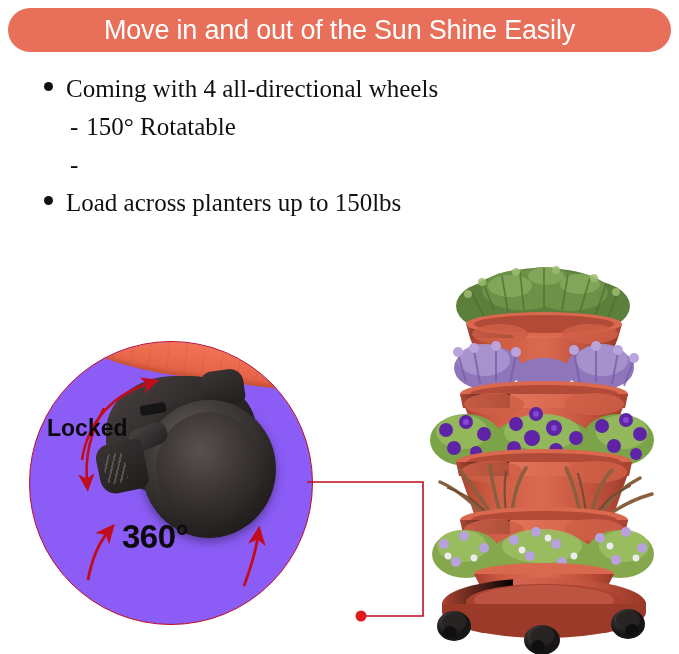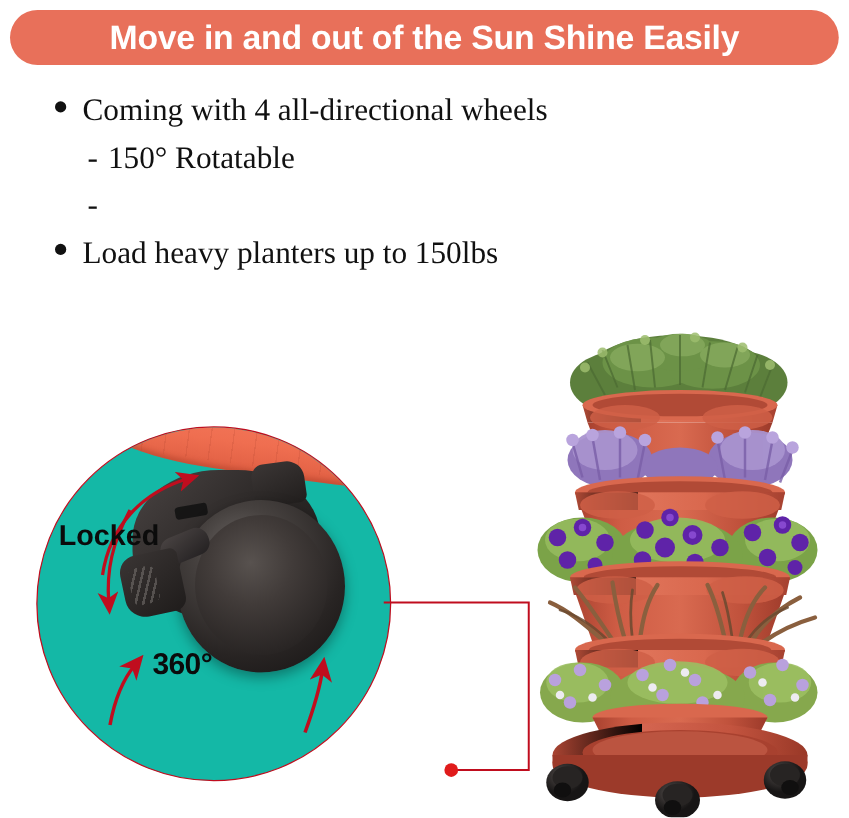--- a/index.html
+++ b/index.html
@@ -27,21 +27,21 @@
     border-radius: 22px;
     background: #e8705a;
     display: flex;
     align-items: center;
     justify-content: center;
     box-sizing: border-box;
   }
   #header-title {
     color: #ffffff;
     font-size: 27px;
-    font-weight: bold;
+    font-weight: normal;
     letter-spacing: -0.2px;
     white-space: nowrap;
     line-height: 1;
   }
 
   
   #feature-list {
     position: absolute;
     left: 44px;
     top: 70px;
@@ -88,21 +88,21 @@
   }
   #callout-ring {
     position: absolute;
     left: 0;
     top: 0;
     width: 100%;
     height: 100%;
     border-radius: 50%;
     border: 1.6px solid #c00d1e;
     box-sizing: border-box;
-    background: #14b8a6;
+    background: #8b5cf6;
     overflow: hidden;
   }
 
   
   #callout-plate {
     position: absolute;
     left: 48px;
     top: -12px;
     width: 300px;
     height: 52px;
@@ -213,21 +213,21 @@
     top: 73px;
     font-size: 23px;
     font-weight: bold;
     color: #0b0b0b;
     white-space: nowrap;
   }
   #rotate-label {
     position: absolute;
     left: 92px;
     top: 176px;
-    font-size: 24px;
+    font-size: 33px;
     font-weight: bold;
     color: #0b0b0b;
     white-space: nowrap;
     letter-spacing: -0.5px;
   }
   #callout-arrows {
     position: absolute;
     left: 0;
     top: 0;
     width: 284px;
@@ -273,21 +273,21 @@
     <span class="bullet-dash">-</span>
     <span>150° Rotatable</span>
   </div>
 
   <div class="feature-row sub">
     <span class="bullet-dash">-</span>
   </div>
 
   <div class="feature-row">
     <span class="bullet-dot"></span>
-    <span>Load heavy planters up to 150lbs</span>
+    <span>Load across planters up to 150lbs</span>
   </div>
 
 
 </div>
 
 <div id="caster-callout">
   <div id="callout-ring">
 
     <div id="callout-plate"></div>
 

